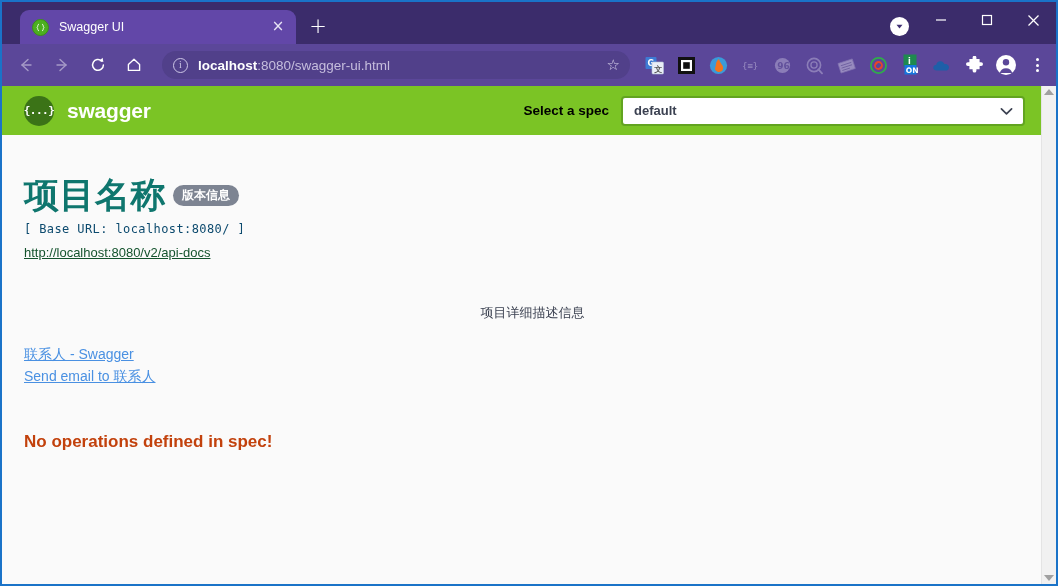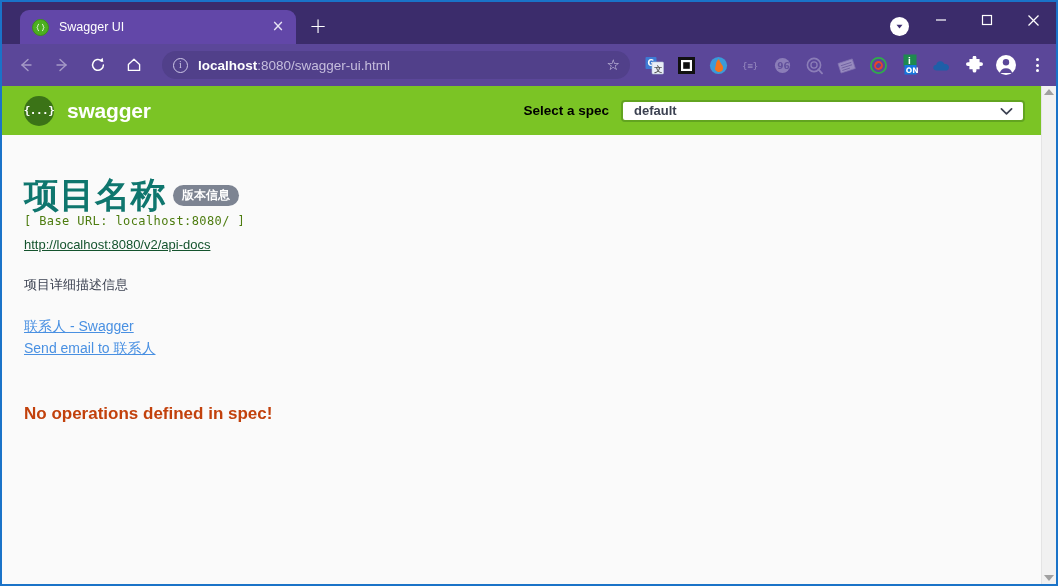--- a/index.html
+++ b/index.html
@@ -246,21 +246,21 @@
   }
   .sw-spec-label {
     color: #000000;
     font-size: 13.5px;
     font-weight: 700;
     margin-right: 12px;
     white-space: nowrap;
   }
   .sw-select {
     width: 404px;
-    height: 22px;
+    height: 30px;
     background: #ffffff;
     border: 2px solid #62a420;
     border-radius: 4px;
     display: flex;
     align-items: center;
     padding: 0 10px 0 11px;
     box-sizing: border-box;
   }
   .sw-select-val {
     flex: 1 1 auto;
@@ -295,36 +295,37 @@
     padding: 4px 9px 5px;
     margin-left: 7px;
     margin-top: 8px;
     white-space: nowrap;
     align-self: flex-start;
     line-height: 1;
   }
   .sw-baseurl {
     font-family: "DejaVu Sans Mono", "Liberation Mono", monospace;
     font-size: 12px;
-    color: #4d7c0f;
-    margin-top: 0;
+    color: #0c4a6e;
+    margin-top: 8px;
     letter-spacing: 0.4px;
   }
   .sw-link {
     color: #14532d;
     font-size: 13px;
     text-decoration: underline;
     display: inline-block;
     margin-top: 9px;
   }
   .sw-desc {
     font-size: 13px;
     color: #3b4151;
-    margin-top: 22px;
+    margin-top: 42px;
     line-height: 1.5;
+    text-align: center;
   }
   .sw-links {
     margin-top: 24px;
   }
   .sw-links a {
     display: block;
     color: #4990e2;
     font-size: 14px;
     text-decoration: underline;
     margin-bottom: 13px;

